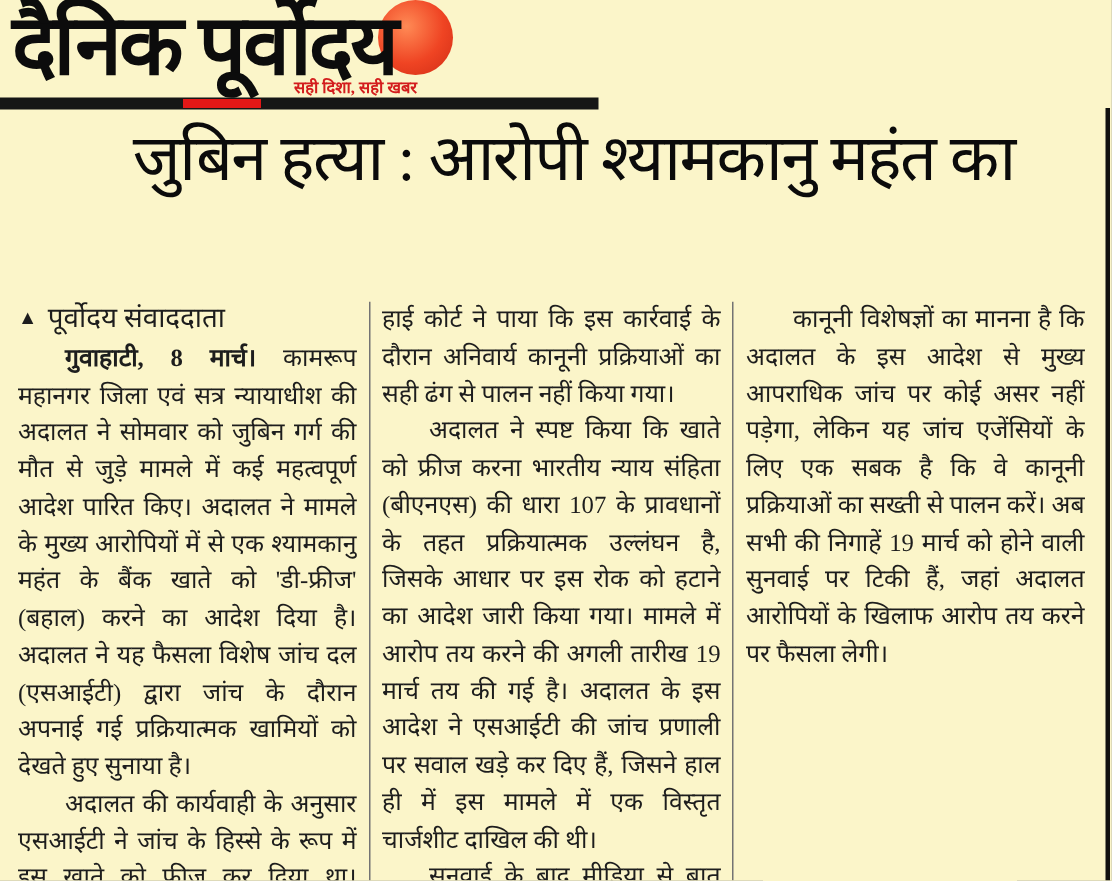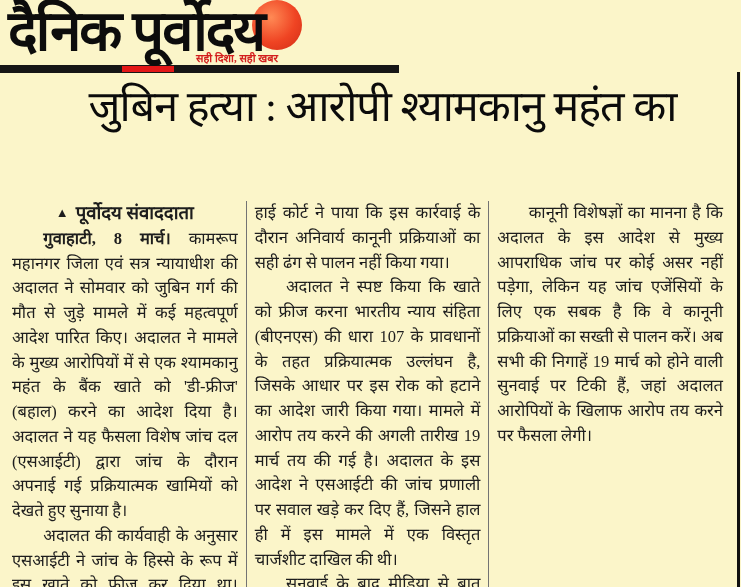--- a/index.html
+++ b/index.html
@@ -38,21 +38,21 @@
   .columns{
     position:absolute;top:201px;left:4px;width:727px;height:386px;
     display:flex;overflow:hidden;
   }
   .col{
     flex:1 1 0;padding:0 8px;overflow:hidden;
     font-size:16.5px;line-height:1.5;text-align:justify;color:#1d1d1d;
   }
   .col + .col{border-left:1px solid #737373;}
   .byline{
-    text-align:center;font-weight:bold;font-size:18.5px;line-height:1.4;
+    font-weight:normal;font-size:18.5px;line-height:1.4;
     margin:2px 0 3px 0;text-indent:0;white-space:nowrap;
   }
   .byline .tri{font-size:13px;margin-right:7px;position:relative;top:-2px;}
   .col p{margin:0;}
   .col p.indent{text-indent:1.9em;}
   .dateline{font-weight:bold;}
 </style>
 </head>
 <body>
 

